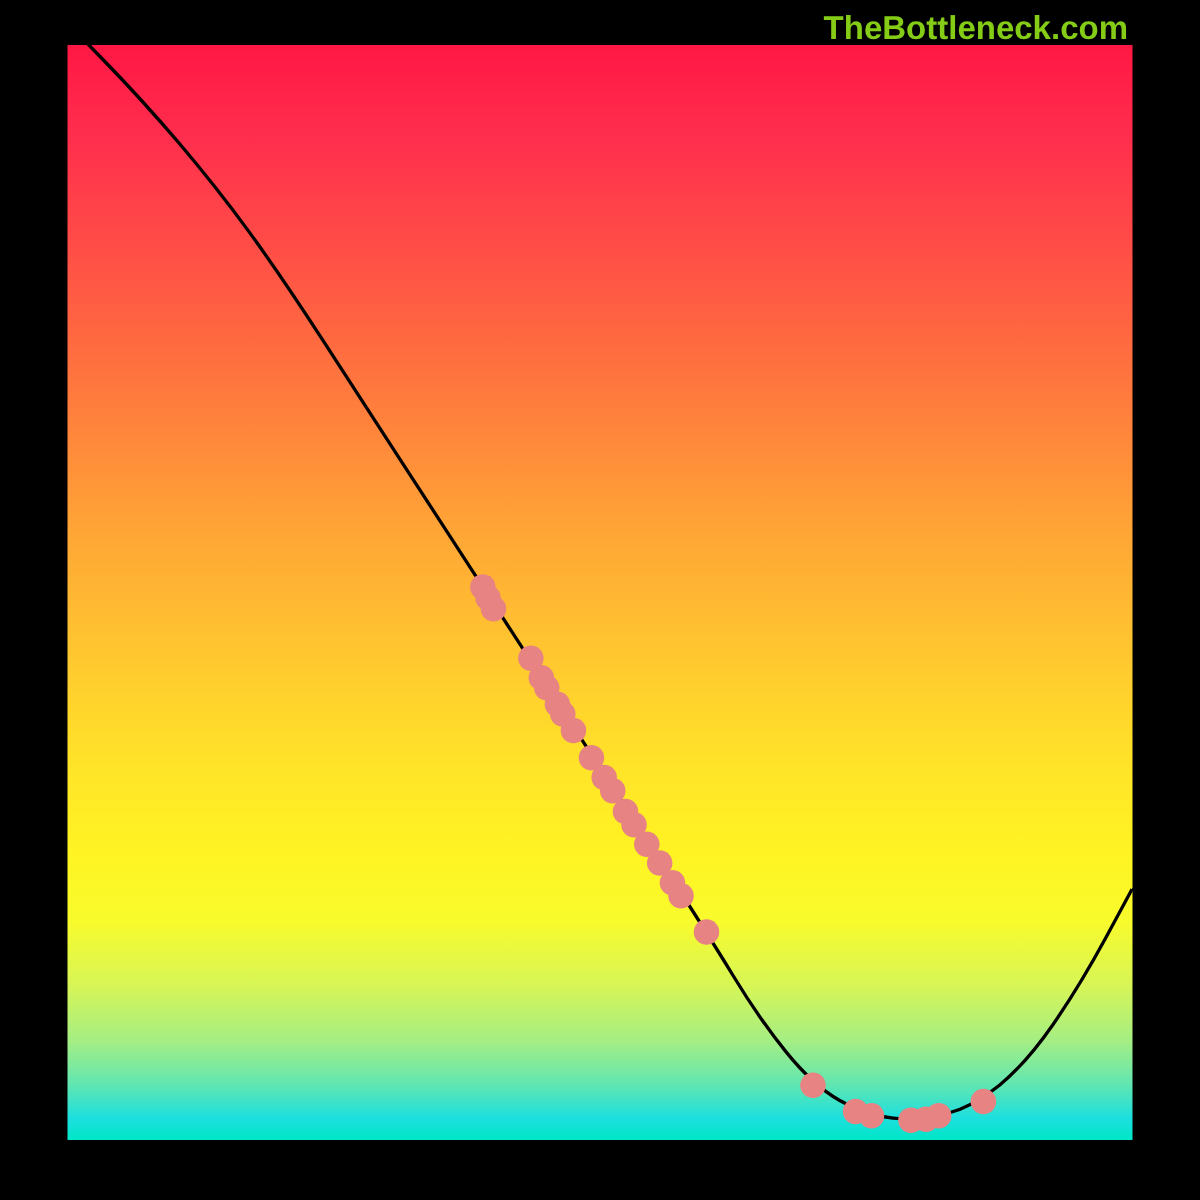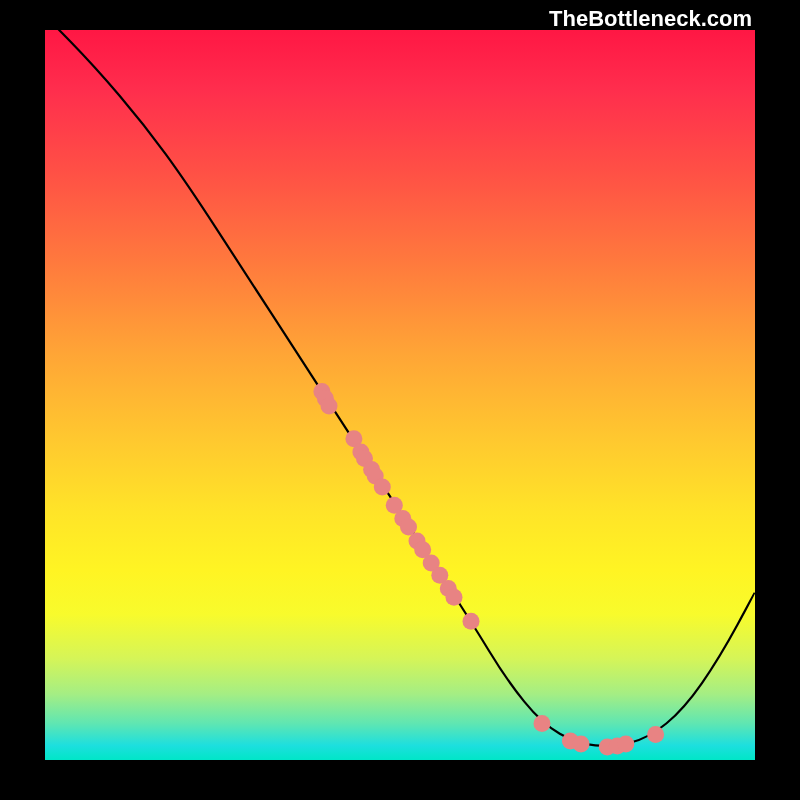--- a/index.html
+++ b/index.html
@@ -40,21 +40,21 @@
       #00e6c7 100%
     );
   }
   .watermark {
     position: absolute;
     top: 6px;
     right: 48px;
     font-family: Arial, Helvetica, sans-serif;
     font-size: 22px;
     font-weight: 600;
-    color: #ffffff;
+    color: #84cc16;
   }
   svg.curve {
     position: absolute;
     left: 0;
     top: 0;
     width: 710px;
     height: 730px;
     overflow: visible;
   }
 </style>

